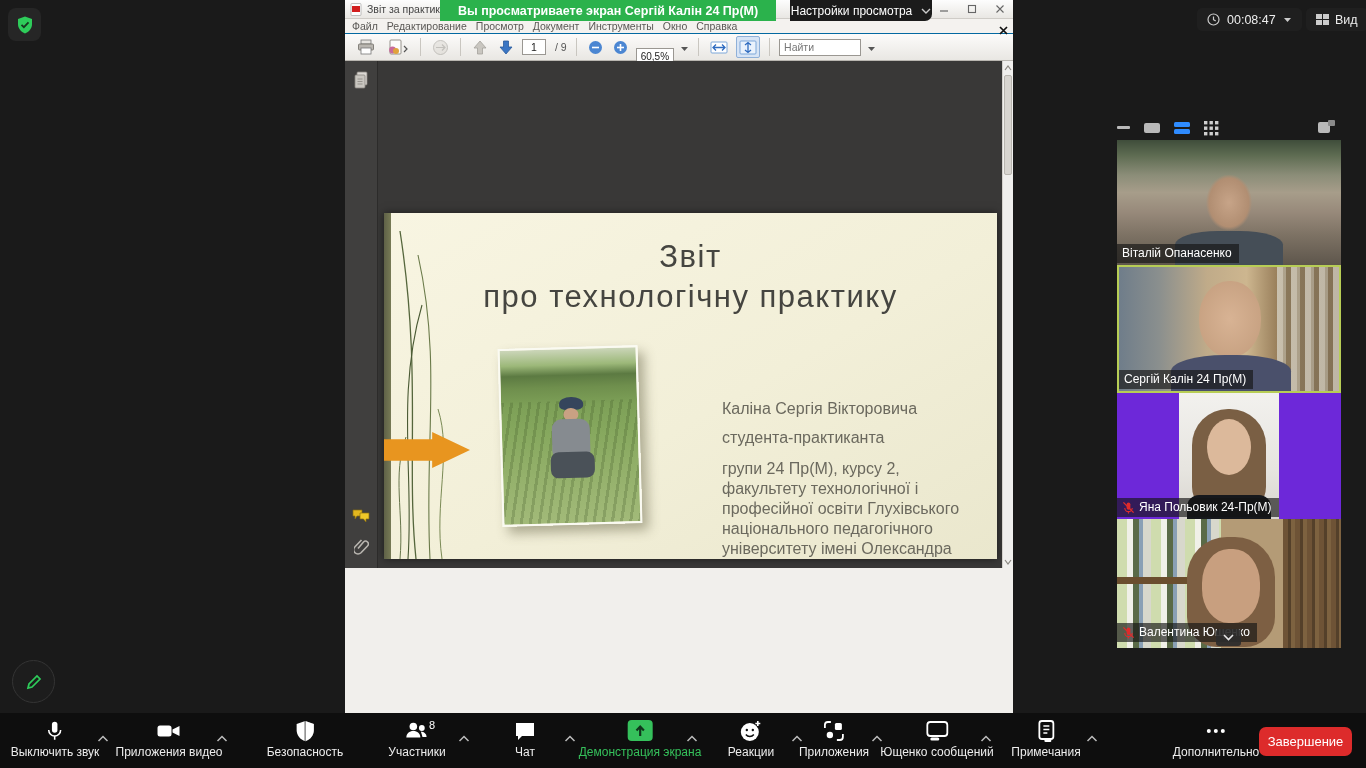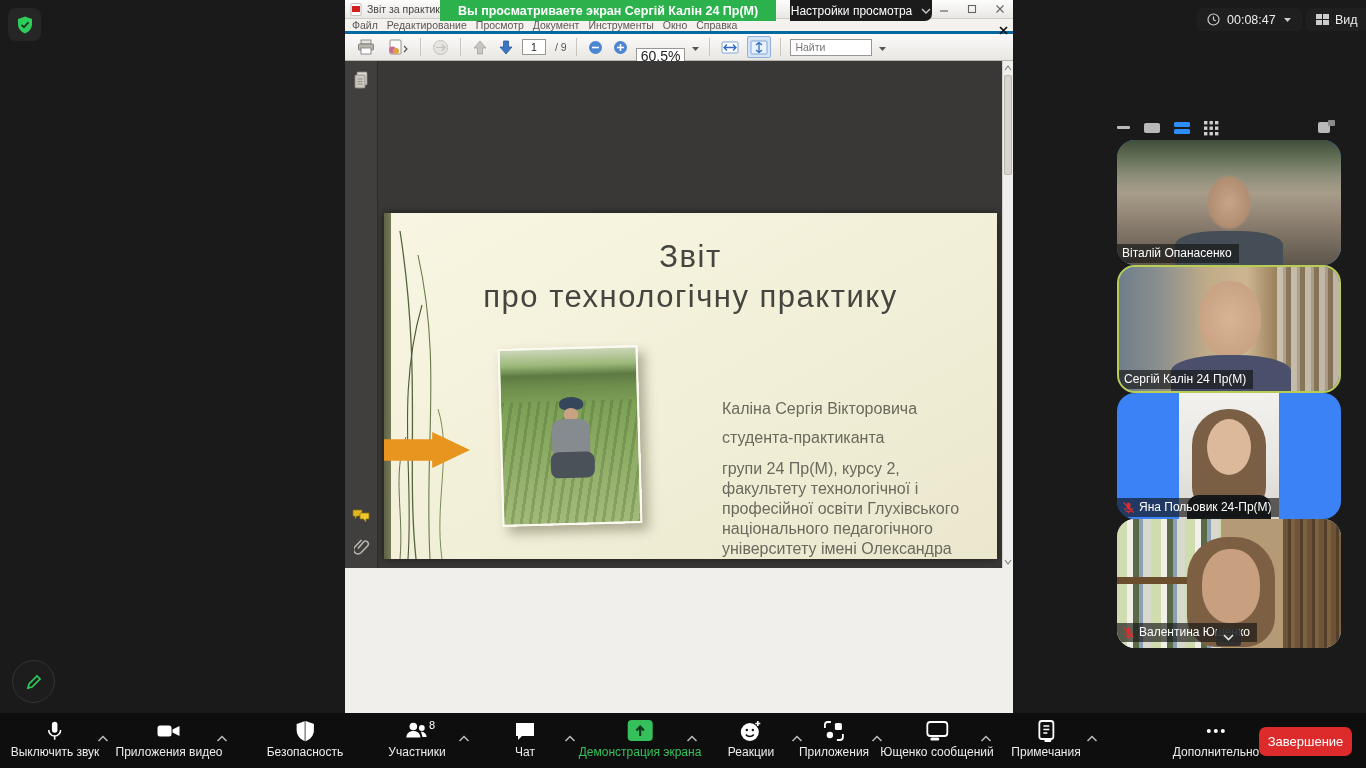--- a/index.html
+++ b/index.html
@@ -17,30 +17,30 @@
   
   .timer-pill { position:absolute; left:1197px; top:8px; height:23px; background:#1f1f1f; border-radius:5px; display:flex; align-items:center; gap:7px; padding:0 10px; color:#ededed; font-size:12.5px; }
   .view-pill { position:absolute; left:1306px; top:8px; height:23px; background:#1f1f1f; border-radius:5px; display:flex; align-items:center; gap:6px; padding:0 10px; color:#ededed; font-size:12.5px; }
 
   
   .pdf-window { position:absolute; left:345px; top:0; width:668px; height:713px; background:#f1efec; z-index:10; }
   .pdf-titlebar { height:19px; background:linear-gradient(#fdfdfd,#e9e7e3); display:flex; align-items:center; padding-left:5px; gap:5px; border-bottom:1px solid #cfccc7; position:relative; }
   .pdf-title { font-size:10.5px; color:#444; white-space:nowrap; }
   .win-controls { position:absolute; right:4px; top:2px; display:flex; gap:10px; }
   .win-btn { width:18px; height:14px; display:flex; align-items:center; justify-content:center; }
-  .pdf-menubar { height:15px; background:#f4f2ef; border-bottom:3px solid #0369a1; display:flex; align-items:center; gap:9px; padding-left:7px; position:relative; }
+  .pdf-menubar { height:15px; background:#f4f2ef; border-bottom:1px solid #0369a1; display:flex; align-items:center; gap:9px; padding-left:7px; position:relative; }
   .menu-item { font-size:10.5px; color:#5a5855; white-space:nowrap; }
   .menubar-close { position:absolute; right:5px; top:2px; }
   .pdf-toolbar { height:27px; background:linear-gradient(#fcfbfa,#e9e7e3); border-bottom:1px solid #b9b6b0; display:flex; align-items:center; gap:6px; padding-left:10px; }
   .tb-sep { width:1px; height:18px; background:#c9c6c0; margin:0 3px; }
   .tb-btn { display:flex; align-items:center; justify-content:center; height:22px; padding:0 2px; }
   .tb-pressed { background:#d7e4f5; border:1px solid #8fb0d8; border-radius:2px; }
   .page-input { width:24px; height:16px; border:1px solid #9a9792; background:#fff; font-size:10.5px; text-align:center; color:#222; font-family:"Liberation Sans",sans-serif; }
   .page-total { font-size:10.5px; color:#555; margin-left:3px; }
-  .zoom-box { height:17px; border:1px solid #9a9792; background:#fff; font-size:14px; color:#222; display:flex; align-items:center; padding:0 4px;margin-top:18px; }
+  .zoom-box { height:17px; border:1px solid #9a9792; background:#fff; font-size:10px; color:#222; display:flex; align-items:center; padding:0 4px;margin-top:18px; }
   .find-input { width:82px; height:17px; border:1px solid #9a9792; background:#fff; font-size:10.5px; padding:0 4px; color:#333; font-family:"Liberation Sans",sans-serif; }
   .find-input::placeholder { color:#777; }
 
   .pdf-content { position:relative; height:507px; display:flex; }
   .pdf-sidebar { width:33px; background:#403f3e; border-right:1px solid #2c2b2a; display:flex; flex-direction:column; align-items:center; padding-top:10px; position:relative; }
   .sidebar-bottom { position:absolute; bottom:8px; display:flex; flex-direction:column; gap:12px; align-items:center; }
   .pdf-docarea { flex:1; background:#393837; position:relative; overflow:hidden; }
   .pdf-scrollbar { width:11px; background:#f0efed; position:relative; border-left:1px solid #d4d1cc; }
   .sb-btn { position:absolute; left:0; width:10px; height:11px; display:flex; align-items:center; justify-content:center; }
   .sb-thumb { position:absolute; left:1px; top:14px; width:8px; height:100px; background:#d8d5d0; border:1px solid #b9b6b0; border-radius:2px; }
@@ -57,21 +57,21 @@
   .p-face { position:absolute; left:62px; top:59px; width:15px; height:13px; background:#c9a183; border-radius:50%; }
   .p-shirt { position:absolute; left:50px; top:70px; width:38px; height:38px; background:#868b90; border-radius:10px 10px 6px 6px; }
   .p-legs { position:absolute; left:48px; top:103px; width:44px; height:26px; background:#4a5158; border-radius:8px; }
   .slide-author { position:absolute; left:338px; top:186px; width:252px; color:#6b695e; font-size:16px; line-height:1.25; }
   .slide-author .a-name { margin-bottom:9px; }
   .slide-author .a-role { margin-bottom:11px; }
 
   
   .panel-header { position:absolute; left:1117px; top:118px; width:224px; height:20px; display:flex; align-items:center; gap:14px; }
   .ph-right { position:absolute; left:1318px; top:119px; }
-  .tile { position:absolute; left:1117px; width:224px; background:#3b82f6; overflow:hidden;border-radius:18px; }
+  .tile { position:absolute; left:1117px; width:224px; background:#6d28d9; overflow:hidden; }
   .tile-video { position:absolute; inset:0; }
   .tile-name { position:absolute; left:0; bottom:2px; background:rgba(20,20,20,.65); color:#fff; font-size:12px; padding:2px 7px 3px 5px; display:flex; align-items:center; gap:4px; white-space:nowrap; max-width:220px; overflow:hidden; }
   .t1 { top:140px; height:125px; }
   .t2 { top:265px; height:128px; border:2px solid #b7cd55; }
   .t3 { top:393px; height:126px; }
   .t4 { top:519px; height:129px; }
   .v1 { background:radial-gradient(ellipse 36px 44px at 50% 50%,#c7a488 0%,#b18e72 55%,rgba(0,0,0,0) 64%),linear-gradient(180deg,#3f4d3b 0%,#5d6b51 12%,#8b8d78 28%,#a79d8a 42%,#97897a 58%,#7d7264 76%,#5e564c 100%); }
   .v1-shirt { position:absolute; bottom:0; left:58px; width:108px; height:34px; background:#454e57; border-radius:40% 40% 0 0; }
   .v2 { background:linear-gradient(90deg,#6f7d8a 0%,#8a8f8e 18%,#c0ab89 40%,#cdb68f 58%,#8a6f4c 76%,#6d5335 100%); }
   .v2-shelf { position:absolute; right:0; top:0; width:62px; height:100%; background:repeating-linear-gradient(90deg,#d9d6ca 0 6px,#b9b2a0 6px 9px,#8a7a5f 9px 14px); opacity:.75; }

